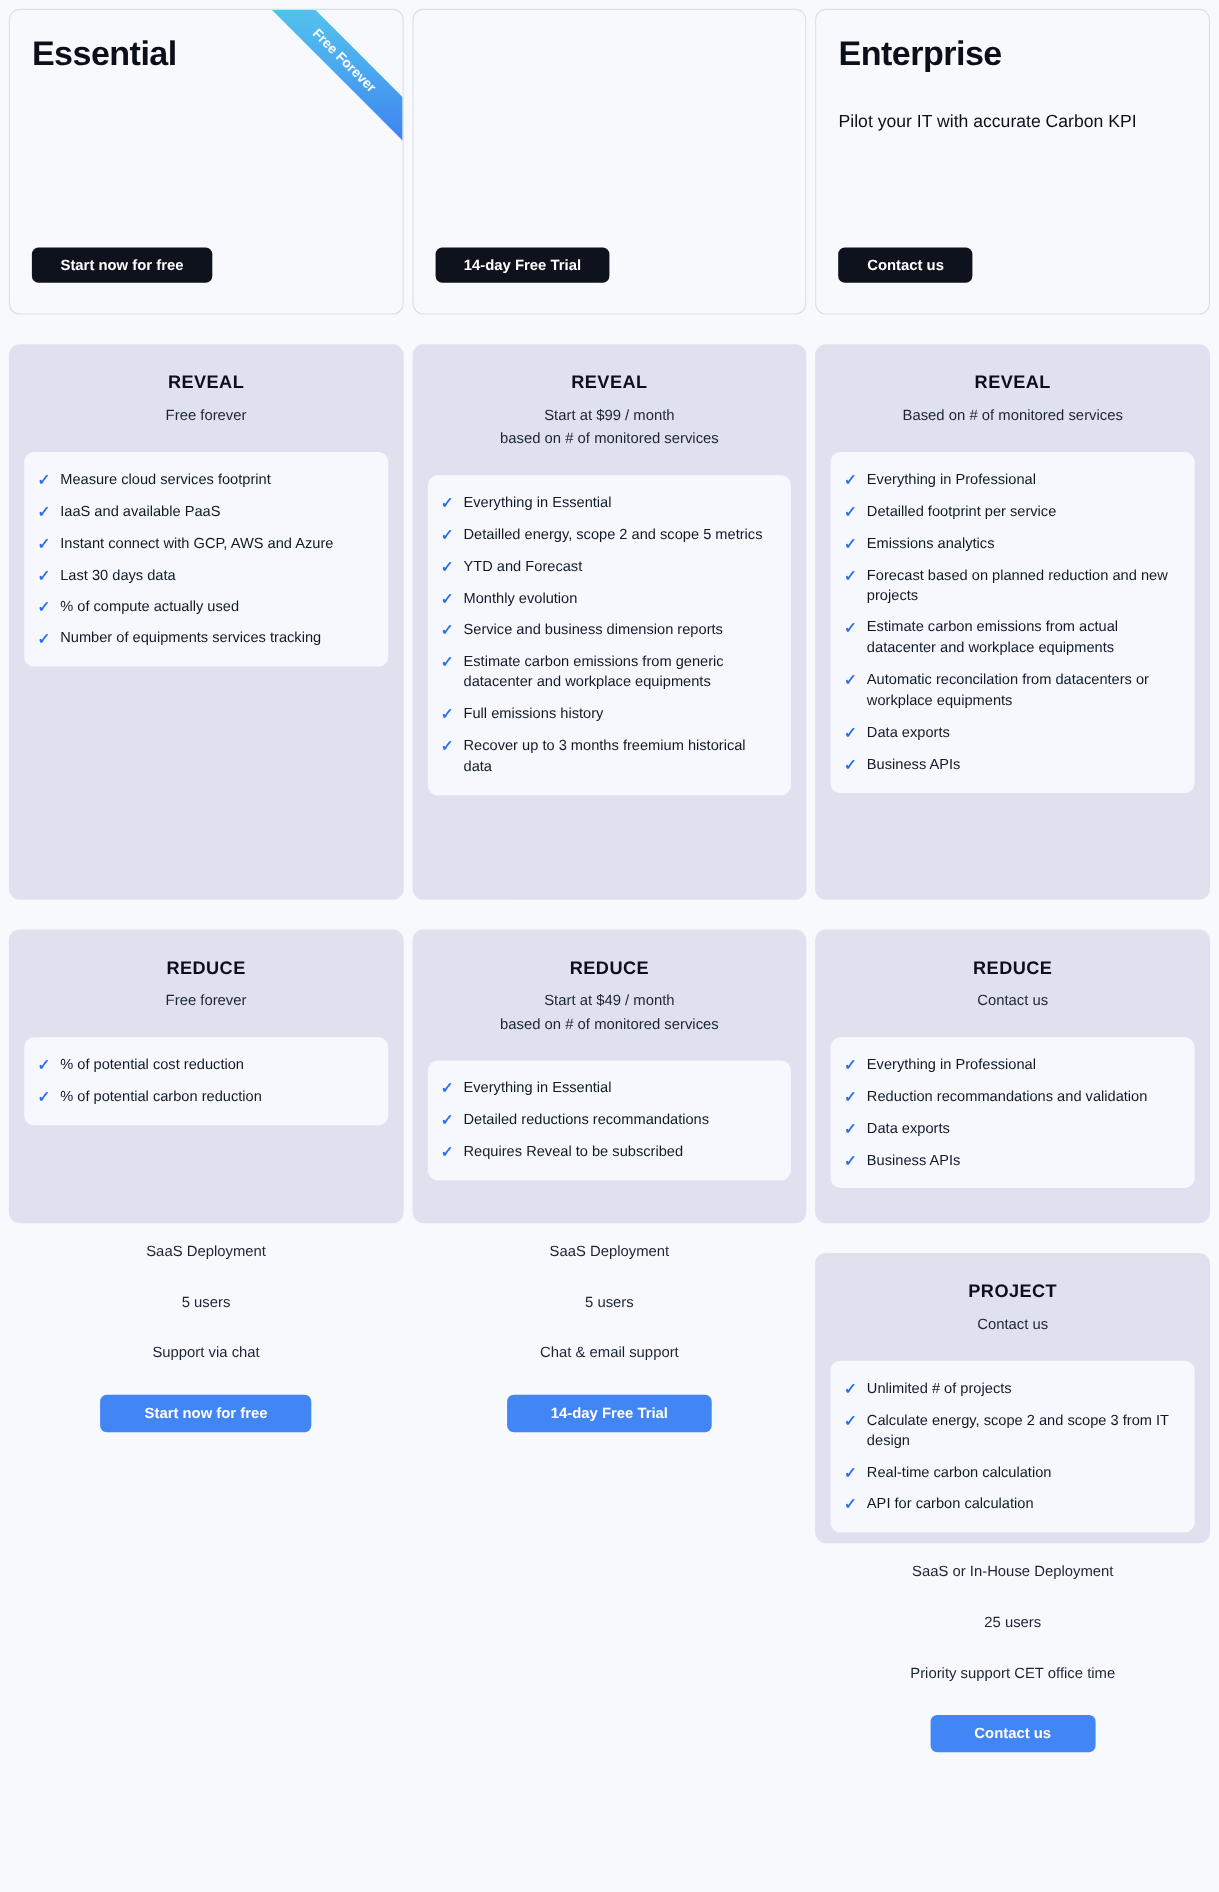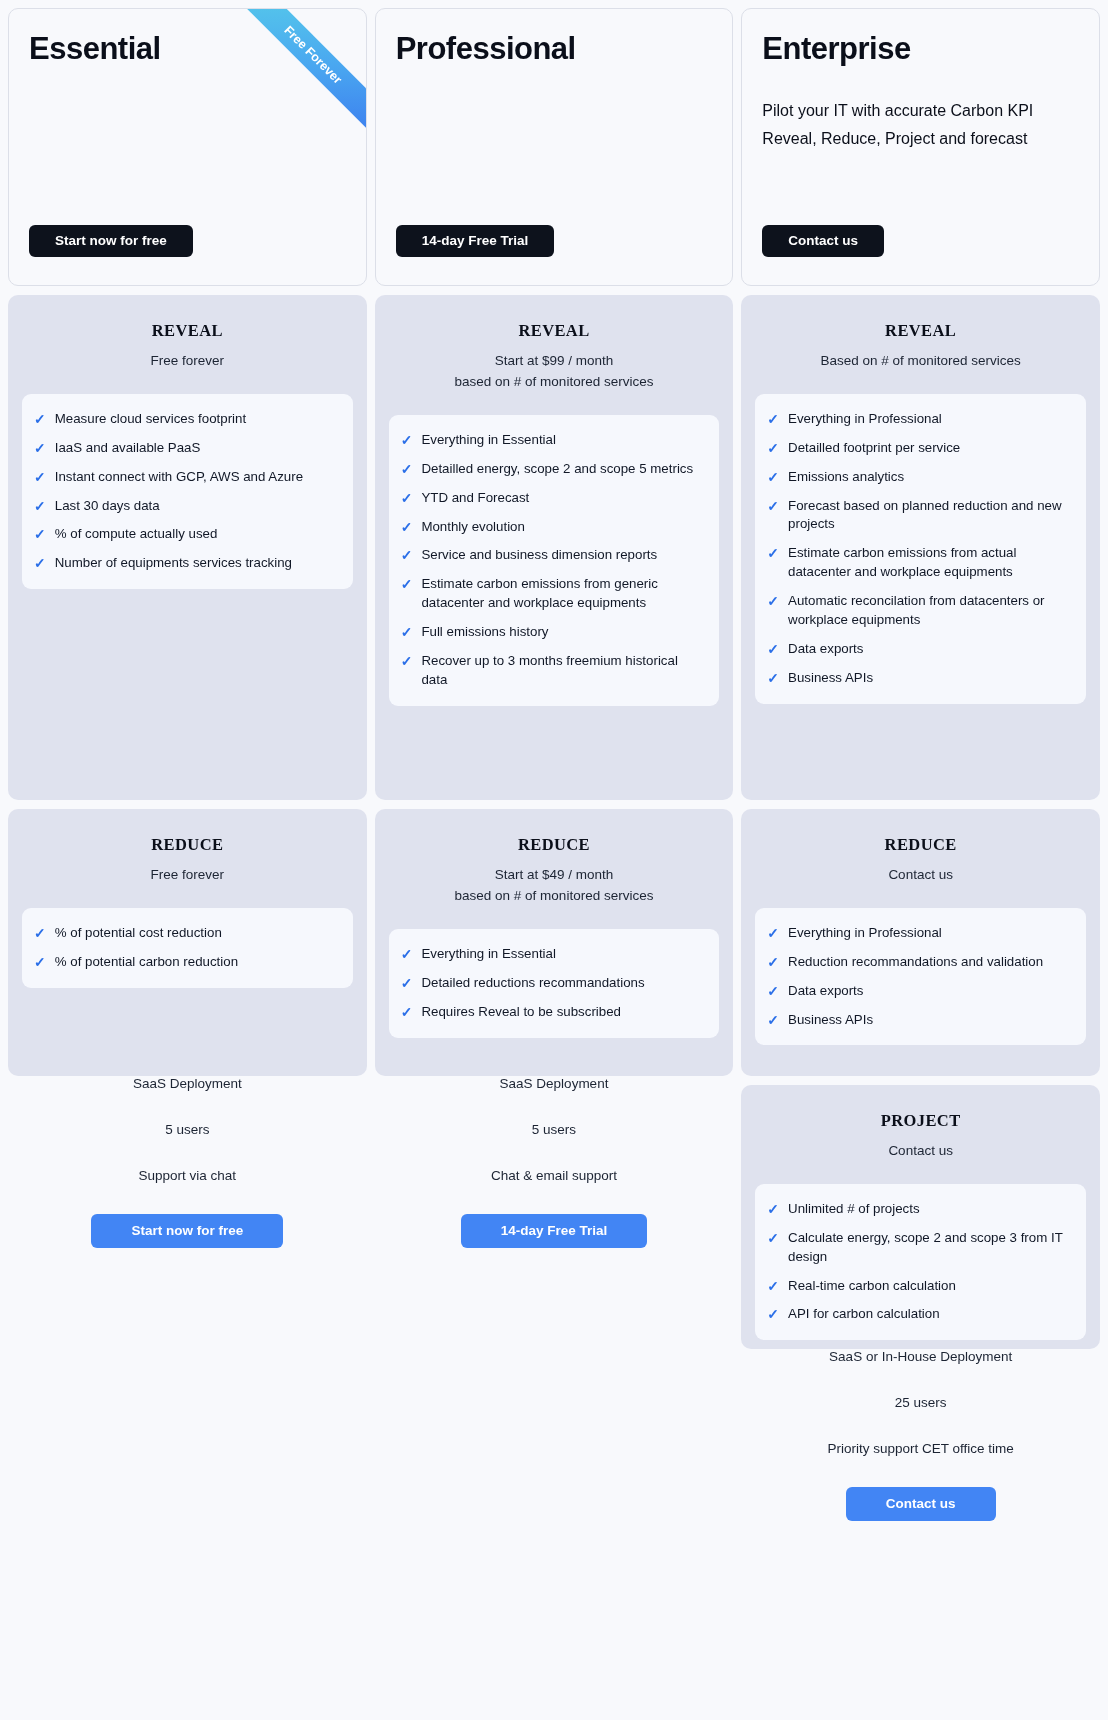--- a/index.html
+++ b/index.html
@@ -14,21 +14,21 @@
   }
 
   .grid {
     display: grid;
     grid-template-columns: 1fr 1fr 1fr;
     column-gap: 8px;
     padding: 8px;
     width: 1108px;
   }
 
-  .col { display: flex; flex-direction: column; }
+  .col { display: flex; flex-direction: column; gap: 18px; }
 
   
   .plan-card {
     position: relative;
     background: #f8f9fc;
     border: 1px solid #dcdfe8;
     border-radius: 10px;
     height: 278px;
     padding: 22px 20px 0 20px;
     overflow: hidden;
@@ -118,21 +118,20 @@
     padding: 26px 14px 14px 14px;
     display: flex;
     flex-direction: column;
   }
   .section-head { text-align: center; }
   .section-title {
     font-size: 16.5px;
     font-weight: 700;
     letter-spacing: 0.4px;
     color: #0b0f1a;
-    font-family: Liberation Serif, serif;
   }
   .section-sub {
     font-size: 13.5px;
     color: #1c2433;
     margin-top: 10px;
     line-height: 1.55;
   }
 
   .feature-box {
     background: #f6f8fd;
@@ -257,21 +256,20 @@
       <div class="foot-line">SaaS Deployment</div>
       <div class="foot-line">5 users</div>
       <div class="foot-line">Support via chat</div>
       <button class="cta-blue">Start now for free</button>
     </div>
   </div>
 
   <div class="col">
 
     <div class="plan-card">
-      <div class="plan-title">Professional</div>
       <button class="cta-dark">14-day Free Trial</button>
     </div>
 
     <div class="section" style="height:505px">
       <div class="section-head">
         <div class="section-title">REVEAL</div>
         <div class="section-sub">
           <div>Start at $99 / month</div>
           <div>based on # of monitored services</div>
         </div>
@@ -347,21 +345,20 @@
       <button class="cta-blue">14-day Free Trial</button>
     </div>
   </div>
 
   <div class="col">
 
     <div class="plan-card">
       <div class="plan-title">Enterprise</div>
       <div class="plan-desc-multi">
         <div>Pilot your IT with accurate Carbon KPI</div>
-        <div>Reveal, Reduce, Project and forecast</div>
       </div>
       <button class="cta-dark">Contact us</button>
     </div>
 
     <div class="section" style="height:505px">
       <div class="section-head">
         <div class="section-title">REVEAL</div>
         <div class="section-sub">Based on # of monitored services</div>
       </div>
       <div class="feature-box">

